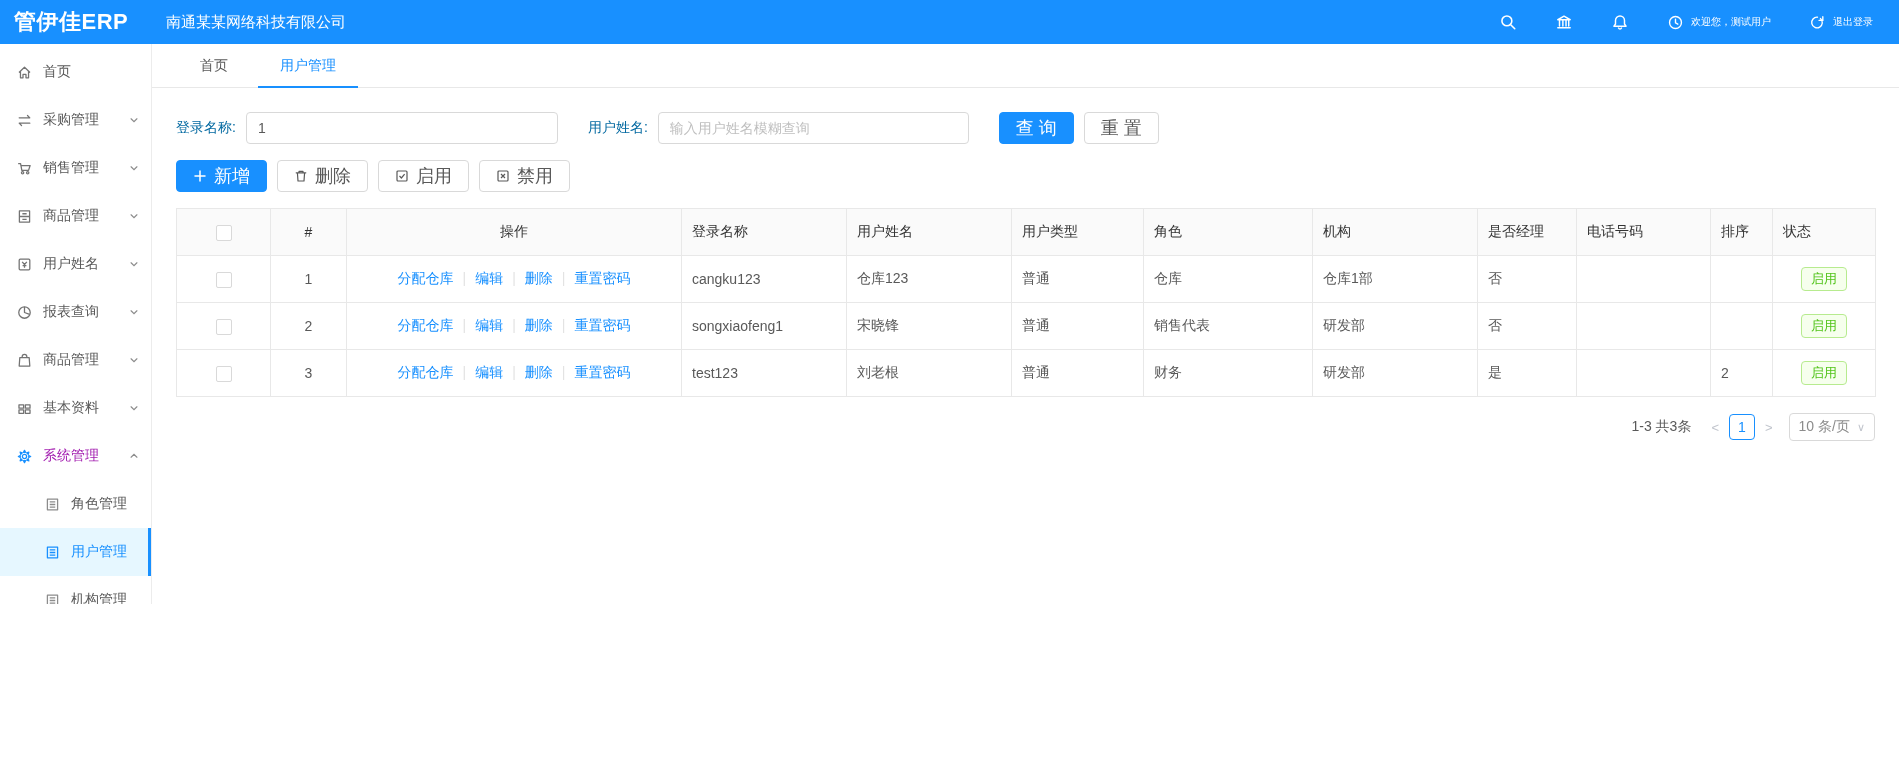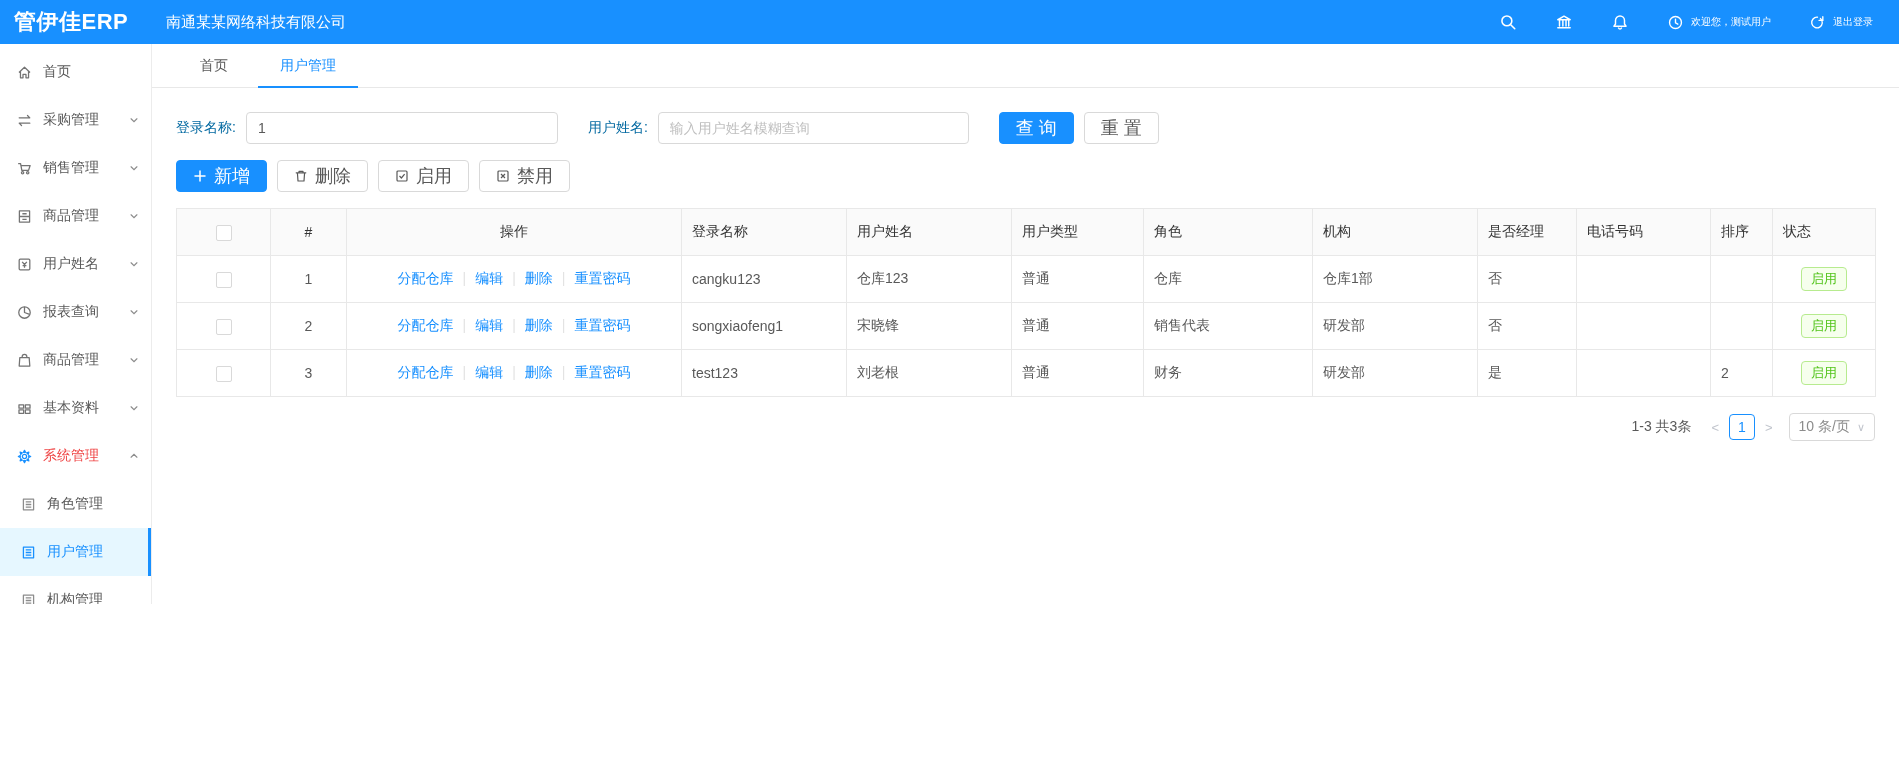--- a/index.html
+++ b/index.html
@@ -21,23 +21,23 @@
   .huser svg { width:17px; height:17px; margin-right:7px; }
   .huser span { font-size:10px; }
 
   
   .layout { display:flex; height:560px; }
   .sidebar { width:152px; flex-shrink:0; border-right:1px solid #ececec; padding-top:4px; overflow:hidden; }
   .side-item { height:48px; display:flex; align-items:center; padding:0 12px 0 16px; color:#595959; cursor:pointer; }
   .side-item .micon { width:17px; height:17px; flex-shrink:0; color:#737373; }
   .side-item .mlabel { margin-left:10px; flex:1; white-space:nowrap; }
   .side-item .chev { width:10px; height:10px; color:#8c8c8c; }
-  .side-item.parent-active { color:#ef4444; }
+  .side-item.parent-active { color:#a21caf; }
   .side-item.parent-active .micon { color:#1890ff; }
-  .sub-item { padding-left:20px; }
+  .sub-item { padding-left:44px; }
   .sub-item .micon { color:#8c8c8c; }
   .sub-item.active { background:#e6f7ff; color:#1890ff; border-right:3px solid #1890ff; padding-right:9px; }
   .sub-item.active .micon { color:#1890ff; }
 
   .main { flex:1; display:flex; flex-direction:column; min-width:0; }
 
   
   .tabbar { height:44px; border-bottom:1px solid #e8e8e8; display:flex; align-items:stretch; padding-left:26px; }
   .tab { display:flex; align-items:center; padding:0 22px; margin-right:8px; color:#595959; cursor:pointer; position:relative; }
   .tab.active { color:#1890ff; }

